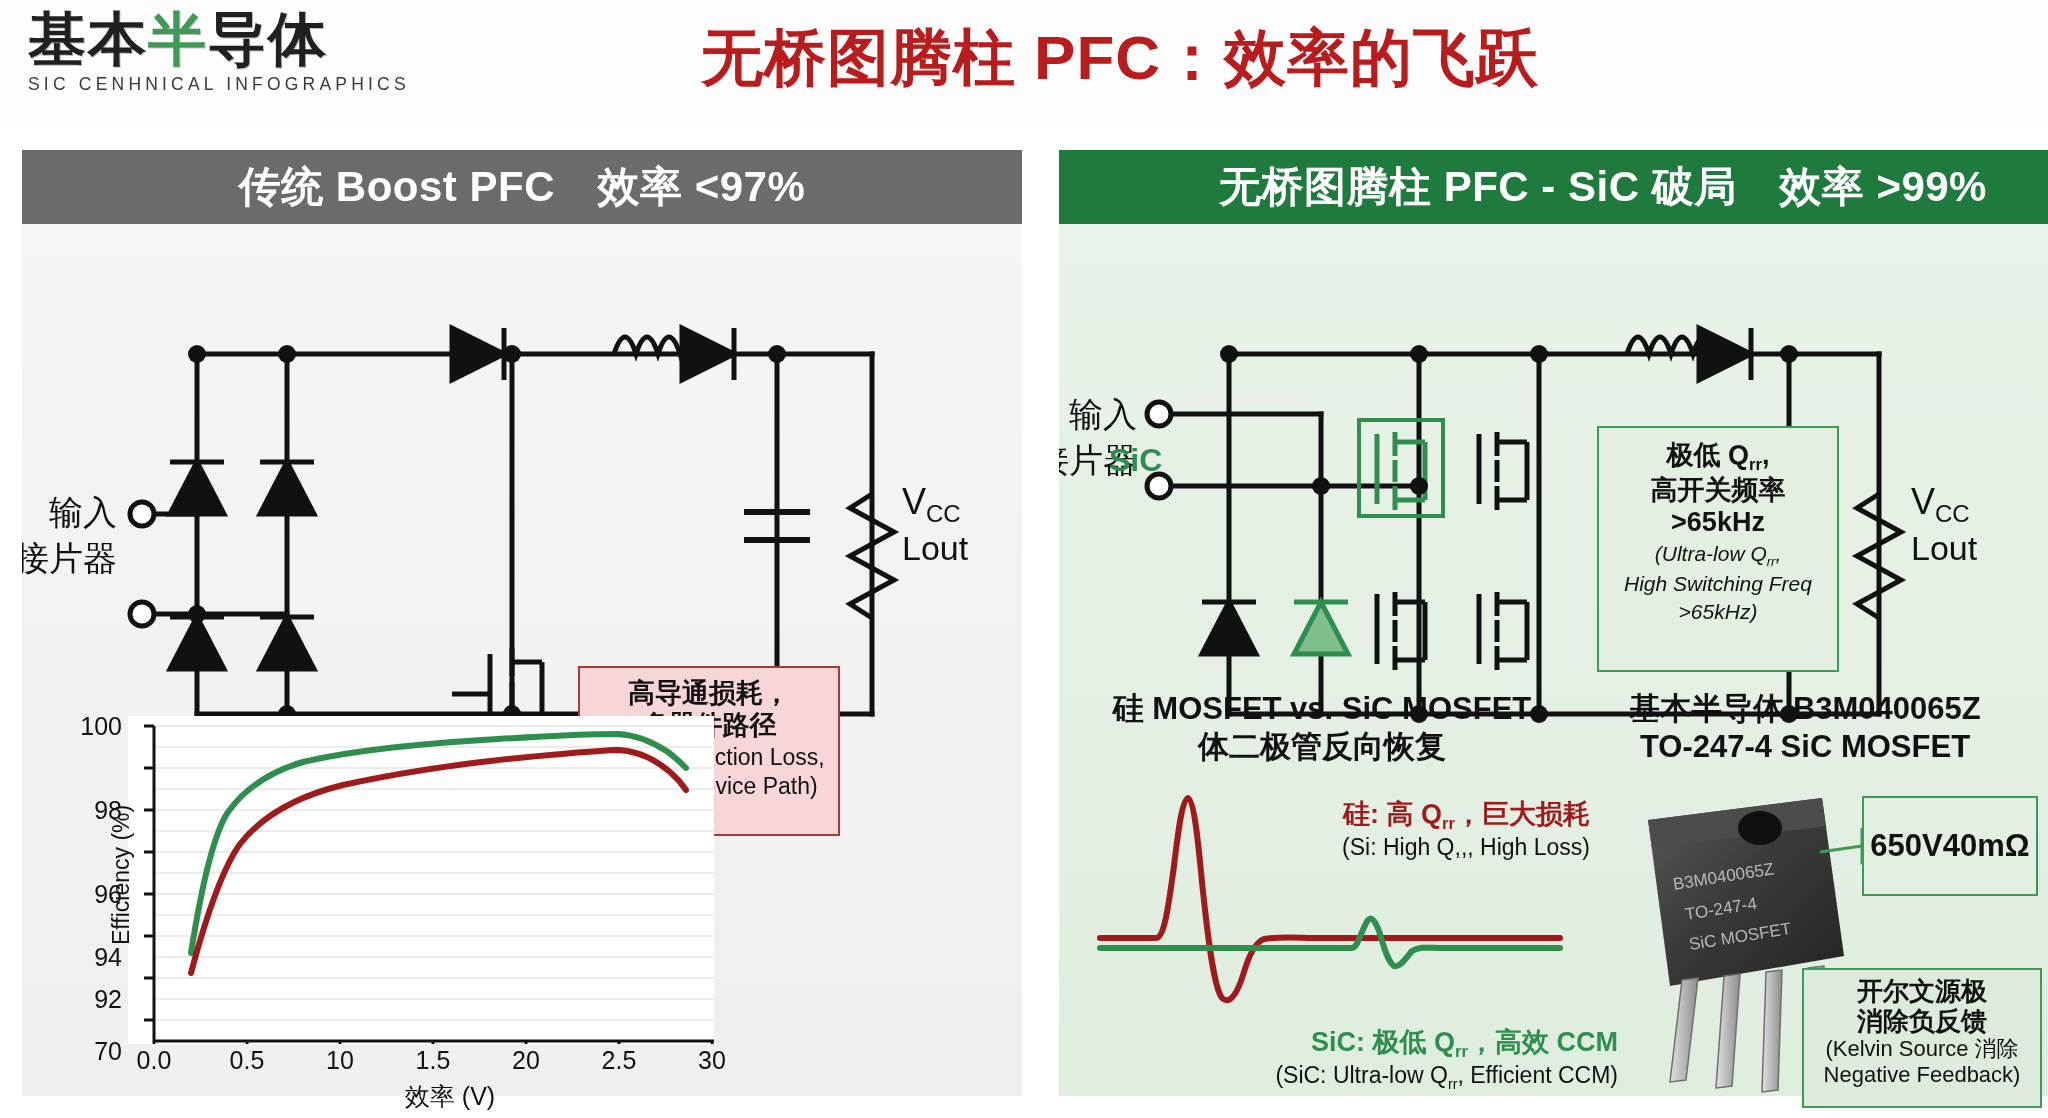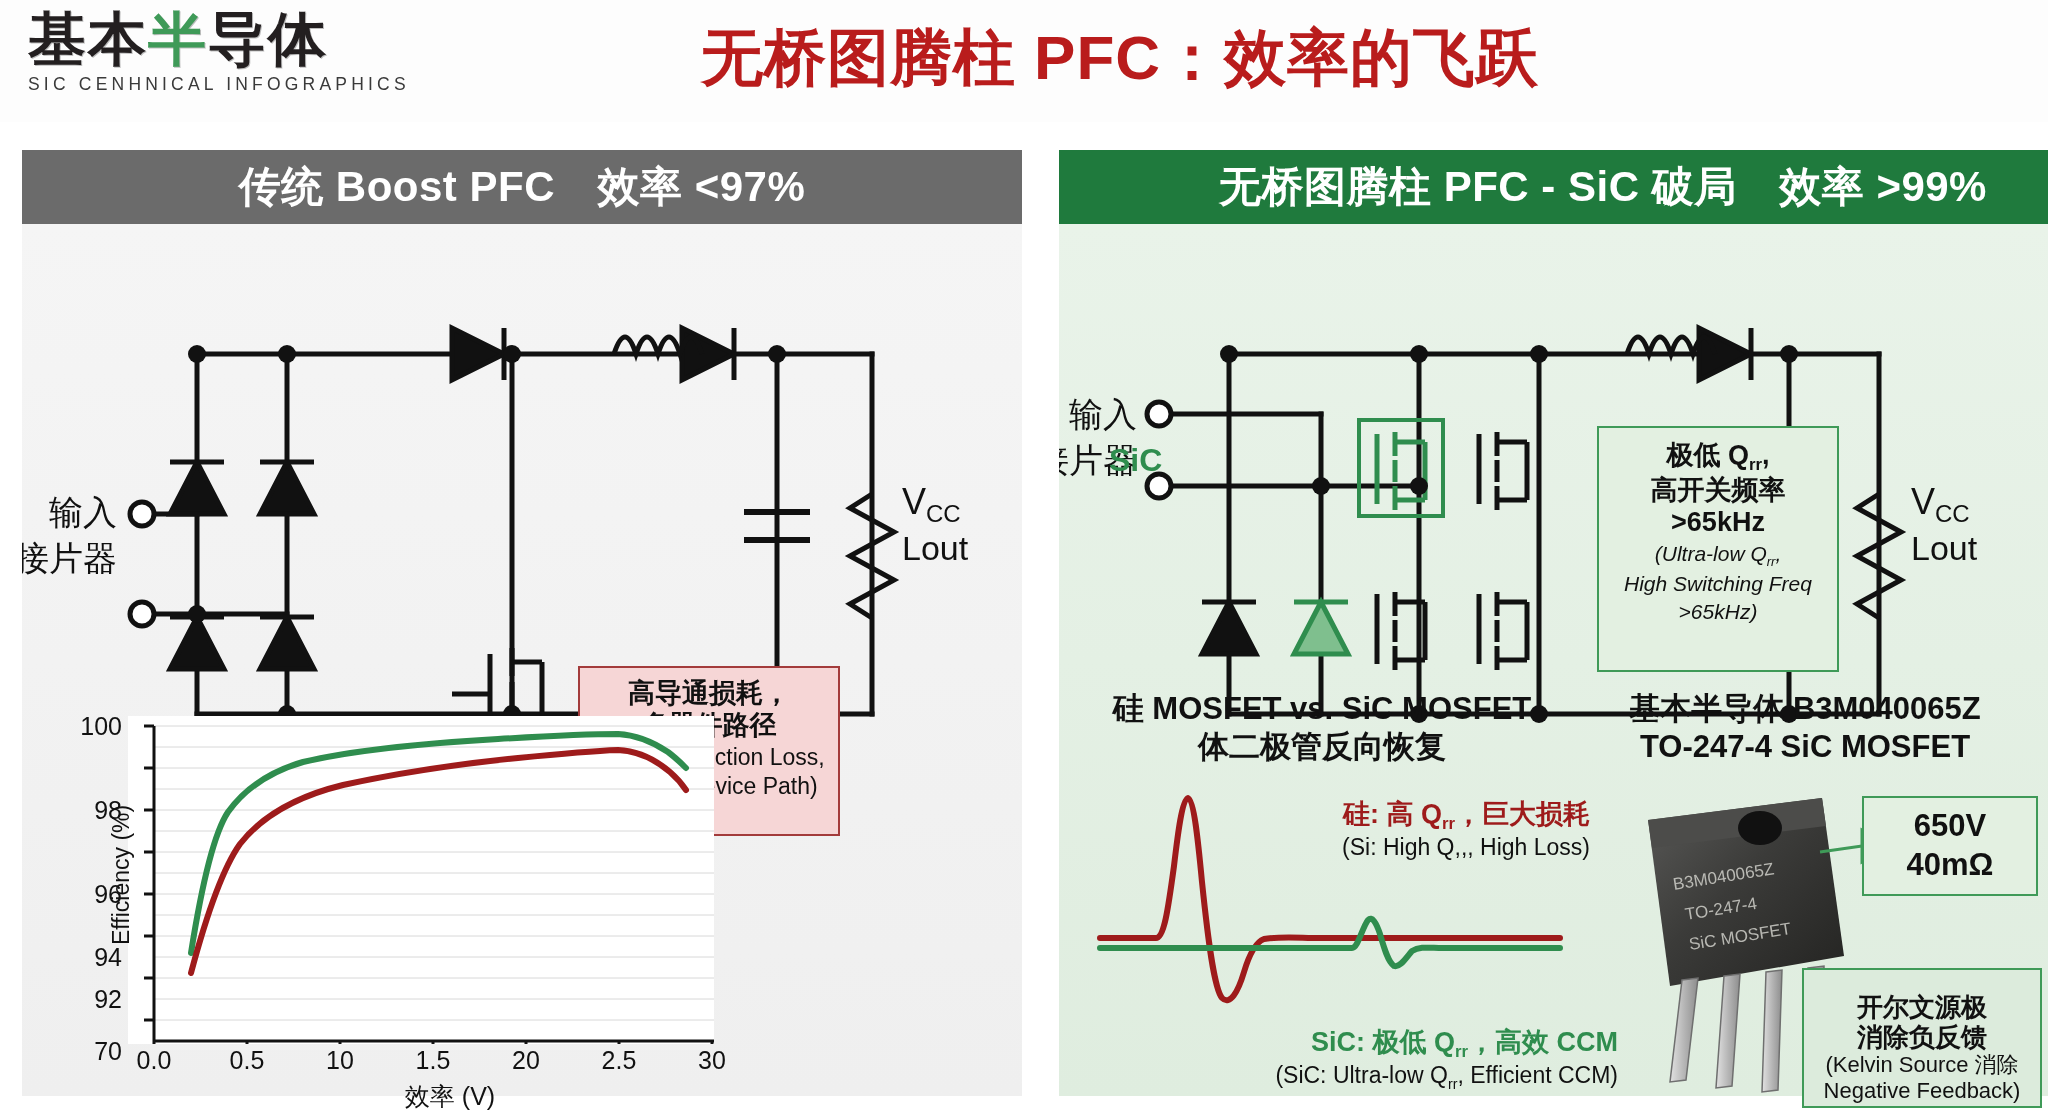--- a/index.html
+++ b/index.html
@@ -79,25 +79,25 @@
   .capline{position:absolute;text-align:right;line-height:1.2;}
   .capline .t{font-size:27px;font-weight:bold;}
   .capline .s{font-size:23px;color:#111;}
   #cap-si{left:1150px;top:798px;width:440px;}
   #cap-si .t{color:#9e1b1b;}
   #cap-sic{left:1078px;top:1026px;width:540px;}
   #cap-sic .t{color:#2f8d4e;}
 
   #box-650{position:absolute;left:1862px;top:796px;width:176px;height:100px;
       background:#e3f0e1;border:2px solid #3f9a58;box-sizing:border-box;
-      display:flex;flex-direction:column;align-items:center;justify-content:center;
+      display:flex;flex-direction:row;align-items:center;justify-content:center;
       font-size:31px;font-weight:bold;color:#111;line-height:1.25;}
   #box-kelvin{position:absolute;left:1802px;top:968px;width:240px;height:140px;
       background:#dcebdc;border:2px solid #3f9a58;box-sizing:border-box;
-      text-align:center;padding-top:22px;line-height:1.16;}
+      text-align:center;padding-top:6px;line-height:1.16;}
   #box-kelvin .cn{font-size:26px;font-weight:bold;color:#111;}
   #box-kelvin .en{font-size:22px;color:#111;}
 
   .sic-tag{position:absolute;left:1108px;top:380px;font-size:32px;font-weight:bold;color:#2f8d4e;}
 </style>
 </head>
 <body>
 
 <div class="root">
 

